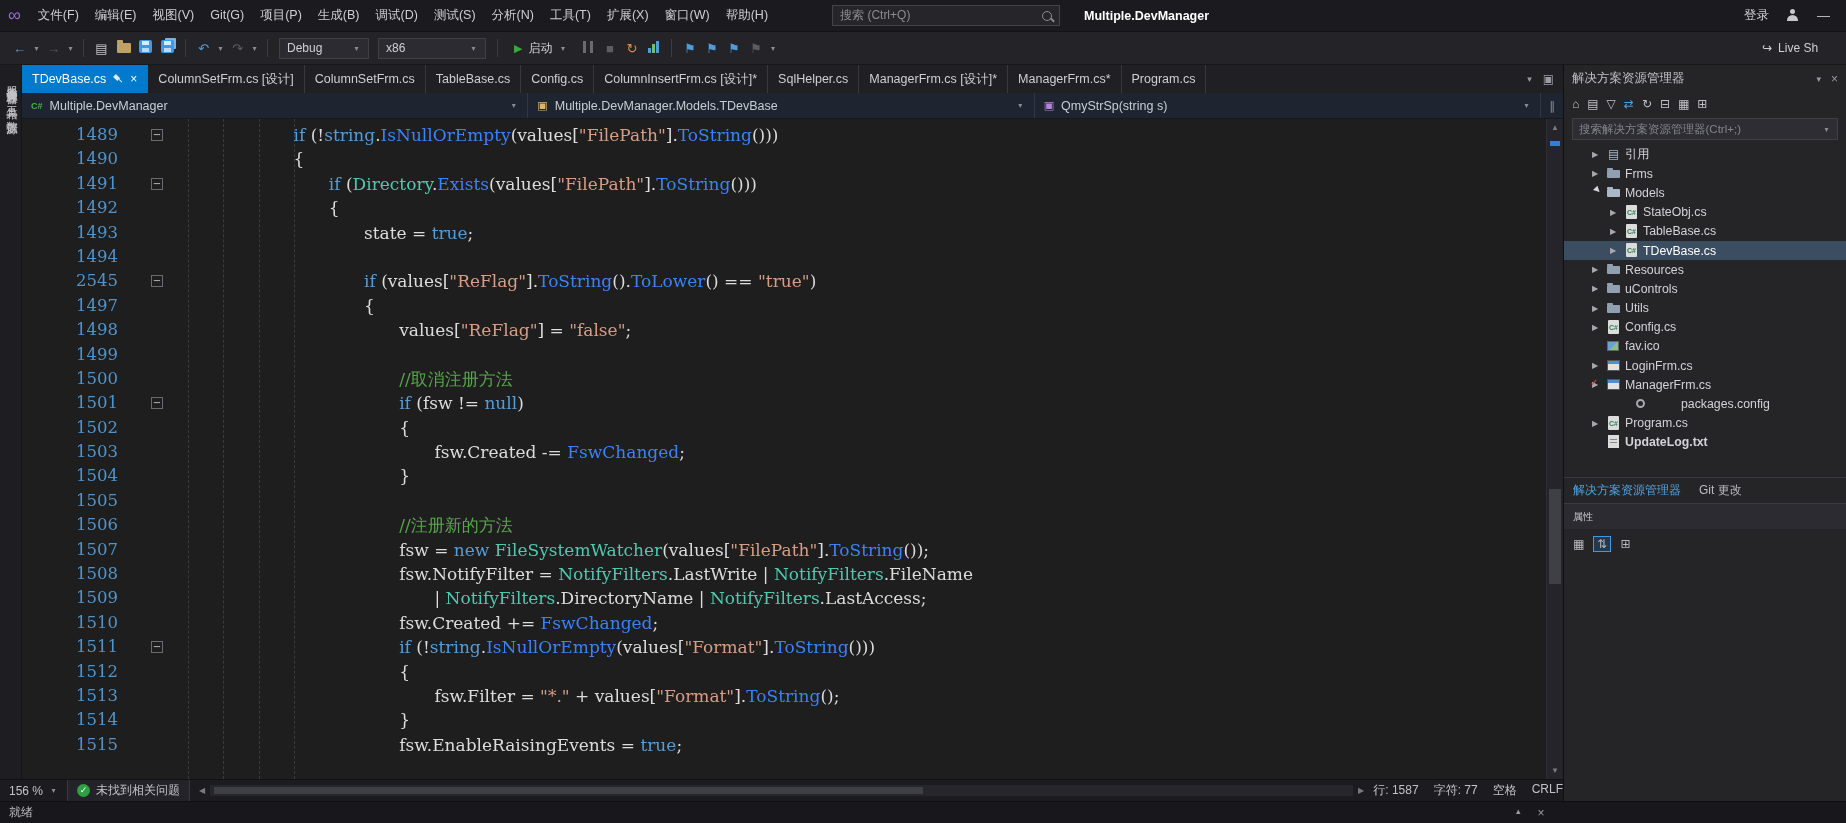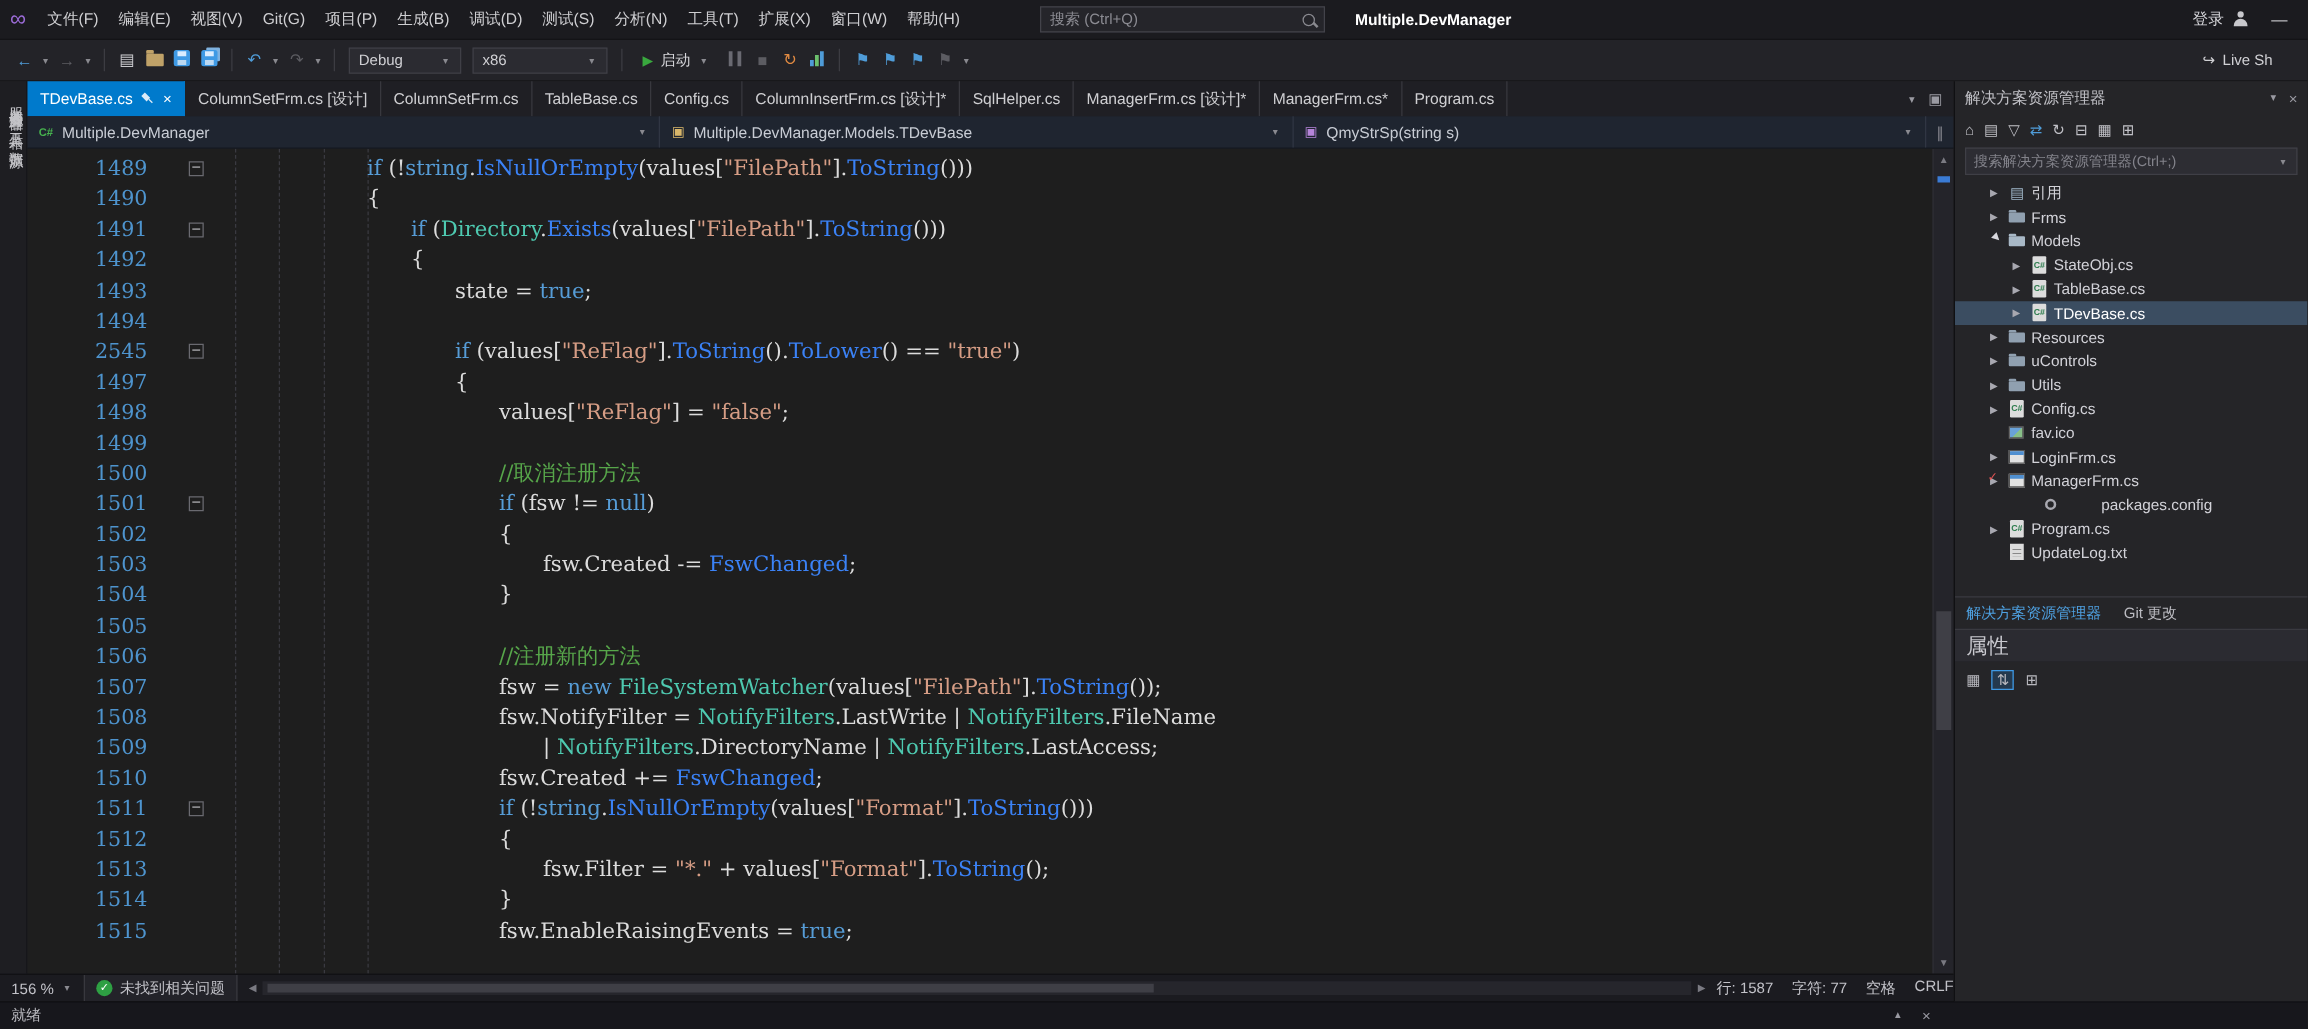--- a/index.html
+++ b/index.html
@@ -12,21 +12,21 @@
   #menubar{display:flex;}
   .menu-item{font-size:12.5px;color:#cfcfd2;padding:0 8px;line-height:31px;white-space:nowrap;}
   .tb-center{display:flex;align-items:center;margin-left:56px;}
   .searchbox{width:228px;height:21px;background:#25252a;border:1px solid #43434a;display:flex;
              align-items:center;justify-content:space-between;padding:0 7px;box-sizing:border-box;}
   .search-ph{font-size:12px;color:#8b8b92;white-space:nowrap;}
   .mag{width:8px;height:8px;border:1.5px solid #8a8a90;border-radius:50%;position:relative;display:inline-block;}
   .mag::after{content:"";position:absolute;left:7px;top:7px;width:5px;height:1.5px;background:#8a8a90;transform:rotate(45deg);}
   .win-title{font-size:12.5px;font-weight:bold;color:#ffffff;margin-left:24px;white-space:nowrap;}
   .tb-right{margin-left:auto;display:flex;align-items:center;gap:18px;padding-right:16px;}
-  .signin{display:flex;align-items:center;gap:7px;font-size:12.5px;color:#d6d6da;}
+  .signin{display:flex;align-items:center;gap:17px;font-size:12.5px;color:#d6d6da;}
   .person{width:13px;height:13px;position:relative;display:inline-block;}
   .person::before{content:"";position:absolute;left:4px;top:0;width:5px;height:5px;border-radius:50%;background:#c8c8cc;}
   .person::after{content:"";position:absolute;left:1px;top:6px;width:11px;height:6px;border-radius:6px 6px 0 0;background:#c8c8cc;}
   .minimize{color:#c8c8cc;font-size:13px;}
   
   #toolbar{position:absolute;left:0;top:32px;width:1846px;height:33px;background:#232328;
            border-bottom:1px solid #18181b;display:flex;align-items:center;padding-left:10px;
            box-sizing:border-box;gap:3px;}
   .ticn{width:19px;text-align:center;font-size:13px;color:#c8c8cc;}
   .blue{color:#4f9cd8;} .dim{color:#5c5c62;} .orange{color:#e08a42;}
@@ -146,21 +146,21 @@
   .ticon.i-text::before{content:"";position:absolute;left:2px;top:2px;width:11px;height:13px;background:#dcdcdc;}
   .ticon.i-text::after{content:"";position:absolute;left:4px;top:6px;width:7px;height:6px;
         background:repeating-linear-gradient(#888 0 1px,transparent 1px 3px);}
   .ticon.i-references::before{content:"▤";position:absolute;left:2px;top:2px;color:#9fb6c8;font-size:12px;}
   .redcheck{position:absolute;left:26px;top:2px;color:#e05252;font-size:10px;font-weight:bold;}
   .tlabel{white-space:nowrap;}
   .rp-spacer{height:18px;flex:none;}
   .rp-tabs{height:25px;border-top:1px solid #3a3a40;display:flex;flex:none;}
   .rp-tab{display:flex;align-items:center;padding:0 9px;font-size:12px;color:#bcbcc2;white-space:nowrap;}
   .rp-tab.active{color:#4ea0e0;}
-  .props-title{height:25px;display:flex;align-items:center;padding:0 9px;font-size:17px;color:#c8c8ce;
+  .props-title{height:25px;display:flex;align-items:center;padding:0 9px;font-size:10px;color:#c8c8ce;
                background:#2b2b31;border-top:1px solid #3a3a40;flex:none;}
   .props-icons{height:30px;display:flex;align-items:center;gap:9px;padding:0 9px;color:#b8b8be;flex:none;}
   .pi{font-size:12px;}
   .pi.sel{border:1px solid #3f9ae5;background:#24394e;padding:0 3px;}
   .rp-rest{flex:1;}
 </style>
 </head>
 <body>
 
 <header id="titlebar">
@@ -601,21 +601,21 @@
         <span class="ticon i-config"></span>
         <span class="tlabel">packages.config</span>
       </div>
       <div class="trow" style="padding-left: 28px;">
         <span class="arrow">▶</span>
         <span class="ticon i-csharp">
           <span class="cs-label">C#</span>
         </span>
         <span class="tlabel">Program.cs</span>
       </div>
-      <div class="trow" style="padding-left: 28px;">
+      <div class="trow" style="padding-left: 28px; font-weight: bold;">
         <span class="arrow"></span>
         <span class="ticon i-text"></span>
         <span class="tlabel">UpdateLog.txt</span>
       </div>
     </div>
   <div class="rp-spacer"></div>
   <div class="rp-tabs" id="rp-tabs">
       <div class="rp-tab active">解决方案资源管理器</div>
       <div class="rp-tab">Git 更改</div>
     </div>

